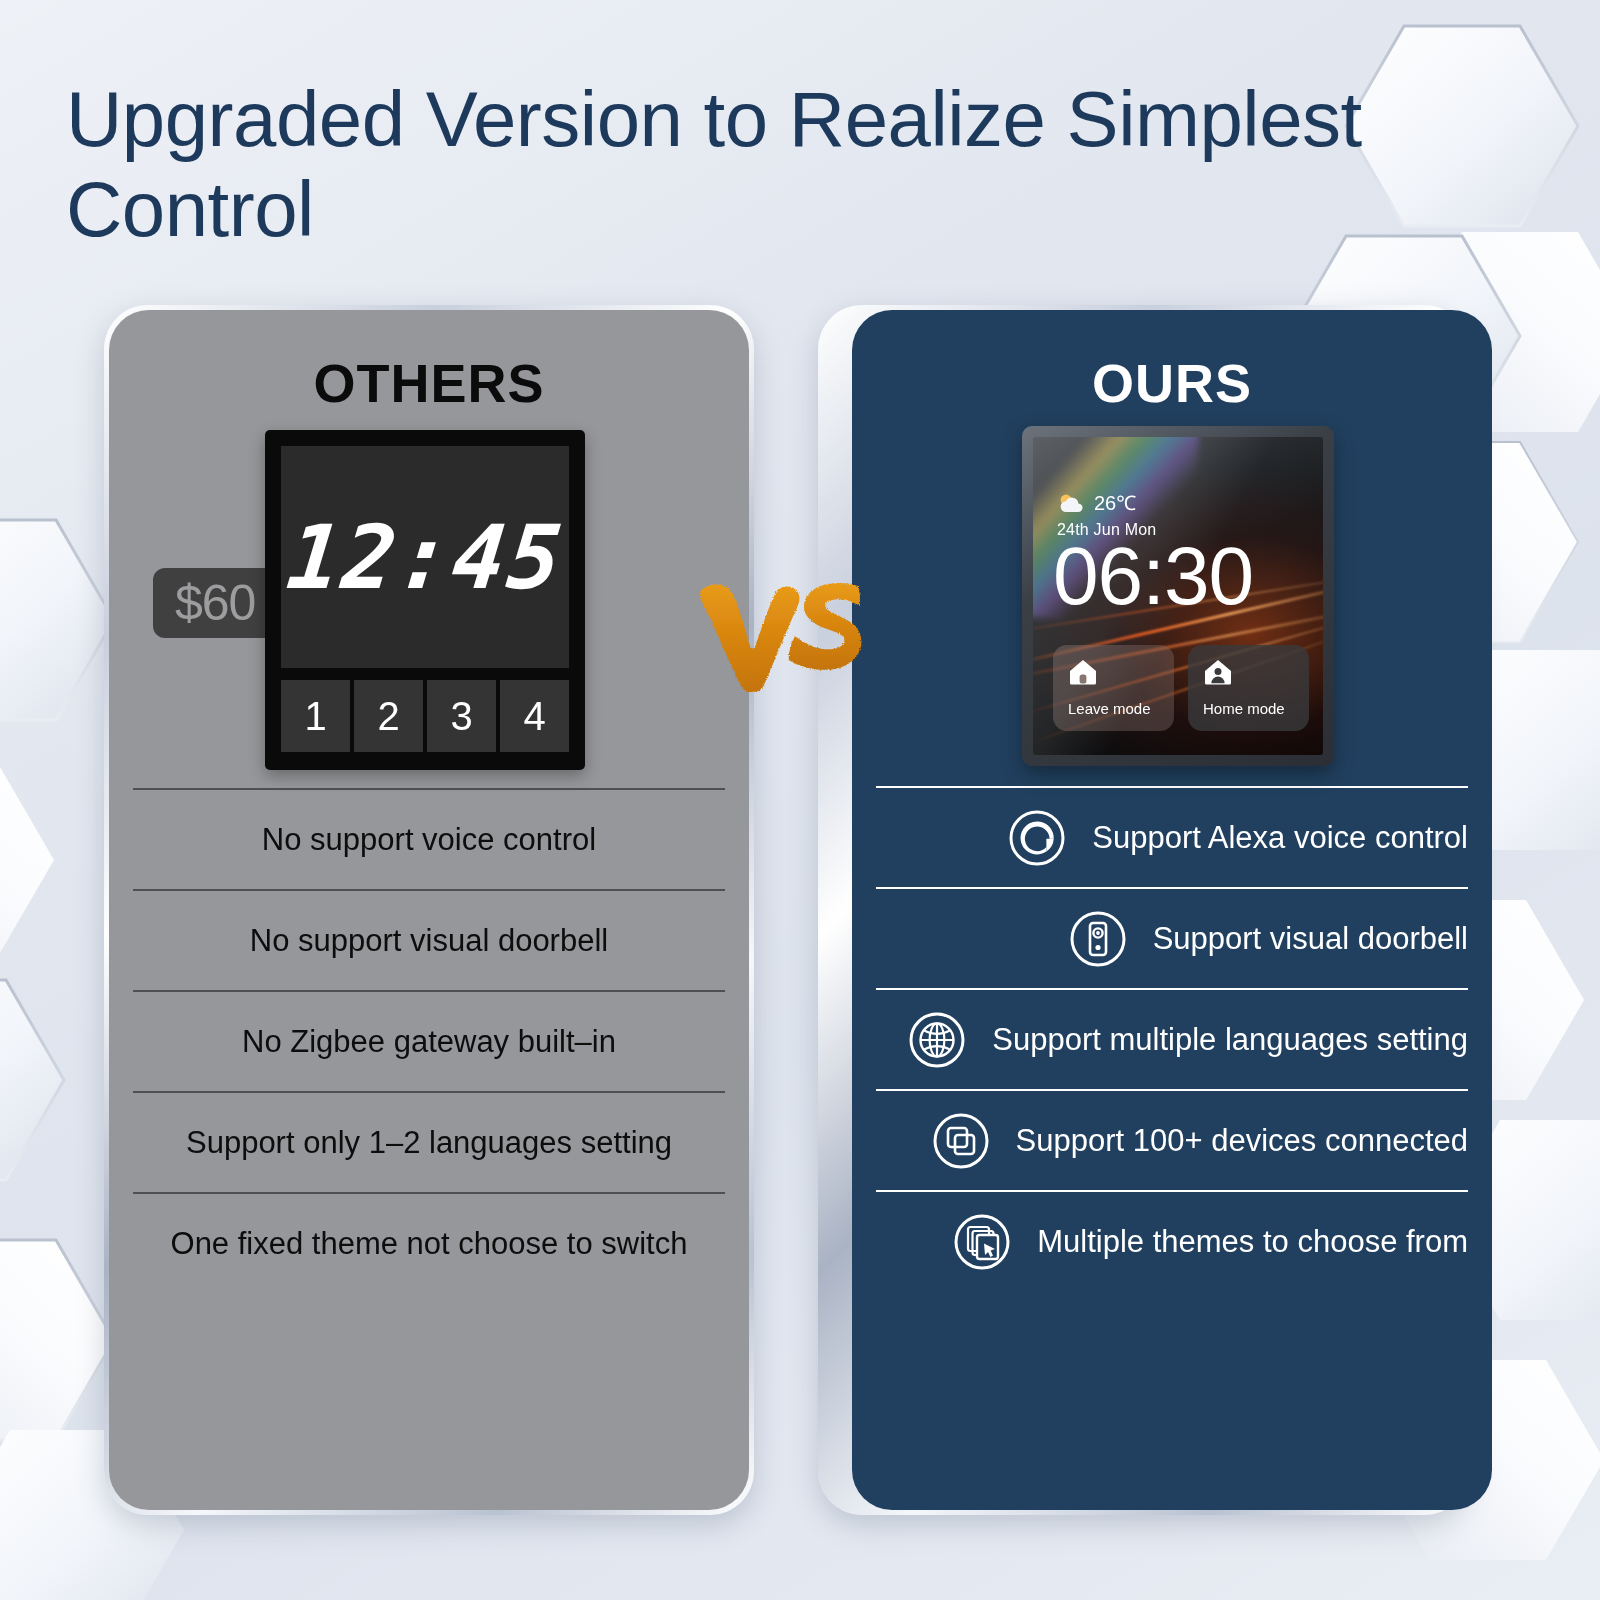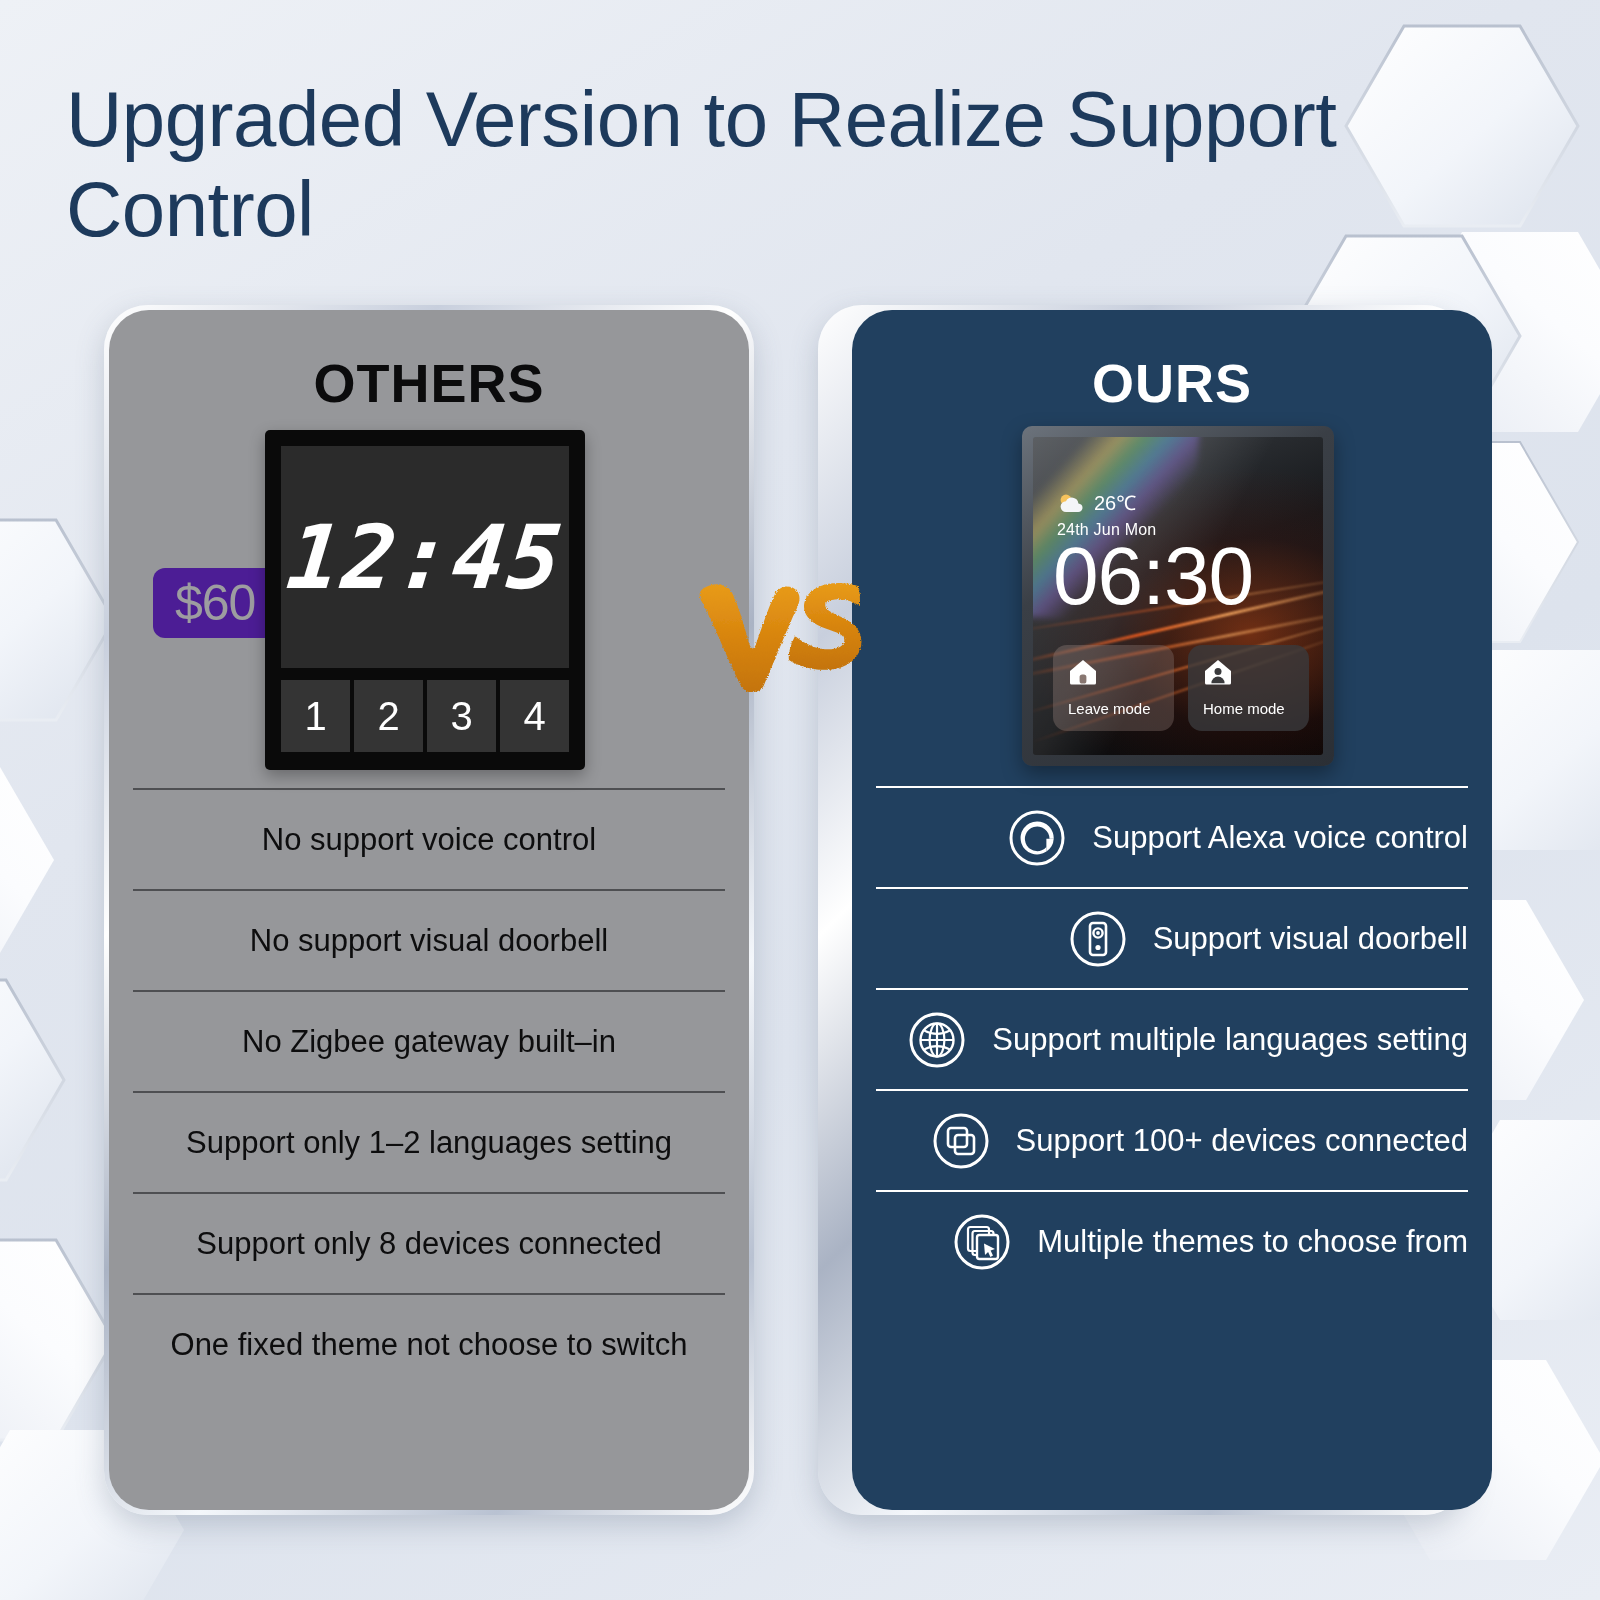--- a/index.html
+++ b/index.html
@@ -72,21 +72,21 @@
     position: relative;
     height: 350px;
     margin-top: 14px;
   }
   #price-badge {
     position: absolute;
     left: 44px;
     top: 140px;
     width: 190px;
     height: 70px;
-    background: #4c1d95;
+    background: #404040;
     border-radius: 12px;
     display: flex;
     align-items: center;
     padding-left: 22px;
     font-size: 50px;
     color: #9d9da0;
     letter-spacing: -1px;
     z-index: 1;
   }
   #others-device {
@@ -270,21 +270,21 @@
       <polygon points="-120,760 -4,760 54,860 -4,960 -120,960 -178,860" fill="url(#hexB)"></polygon>
       <polygon points="-110,980 6,980 64,1080 6,1180 -110,1180 -168,1080" fill="url(#hexA)"></polygon>
       <polygon points="-110,980 6,980 64,1080 6,1180 -110,1180 -168,1080" fill="none" stroke="url(#hexEdge)" stroke-width="3"></polygon>
       <polygon points="-60,1240 56,1240 114,1340 56,1440 -60,1440 -118,1340" fill="url(#hexB)"></polygon>
       <polygon points="-60,1240 56,1240 114,1340 56,1440 -60,1440 -118,1340" fill="none" stroke="url(#hexEdge)" stroke-width="3"></polygon>
       <polygon points="10,1430 126,1430 184,1530 126,1630 10,1630 -48,1530" fill="url(#hexA)"></polygon>
     </g>
   </svg>
 </div>
 
-<h1 id="title">Upgraded Version to Realize Support Control</h1>
+<h1 id="title">Upgraded Version to Realize Simplest Control</h1>
 
 <section id="panel-others" class="panel">
   <div class="panel-inner">
     <div class="panel-title">OTHERS</div>
 
     <div id="others-device-wrap">
       <div id="price-badge">$60</div>
 
       <div id="others-device">
         <div id="lcd">
@@ -304,23 +304,20 @@
         <span class="ftext">No support voice control</span>
       </div>
       <div class="frow">
         <span class="ftext">No support visual doorbell</span>
       </div>
       <div class="frow">
         <span class="ftext">No Zigbee gateway built–in</span>
       </div>
       <div class="frow">
         <span class="ftext">Support only 1–2 languages setting</span>
-      </div>
-      <div class="frow">
-        <span class="ftext">Support only 8 devices connected</span>
       </div>
       <div class="frow">
         <span class="ftext">One fixed theme not choose to switch</span>
       </div>
     </div>
   </div>
 </section>
 
 <section id="panel-ours" class="panel">
   <div class="panel-inner">

